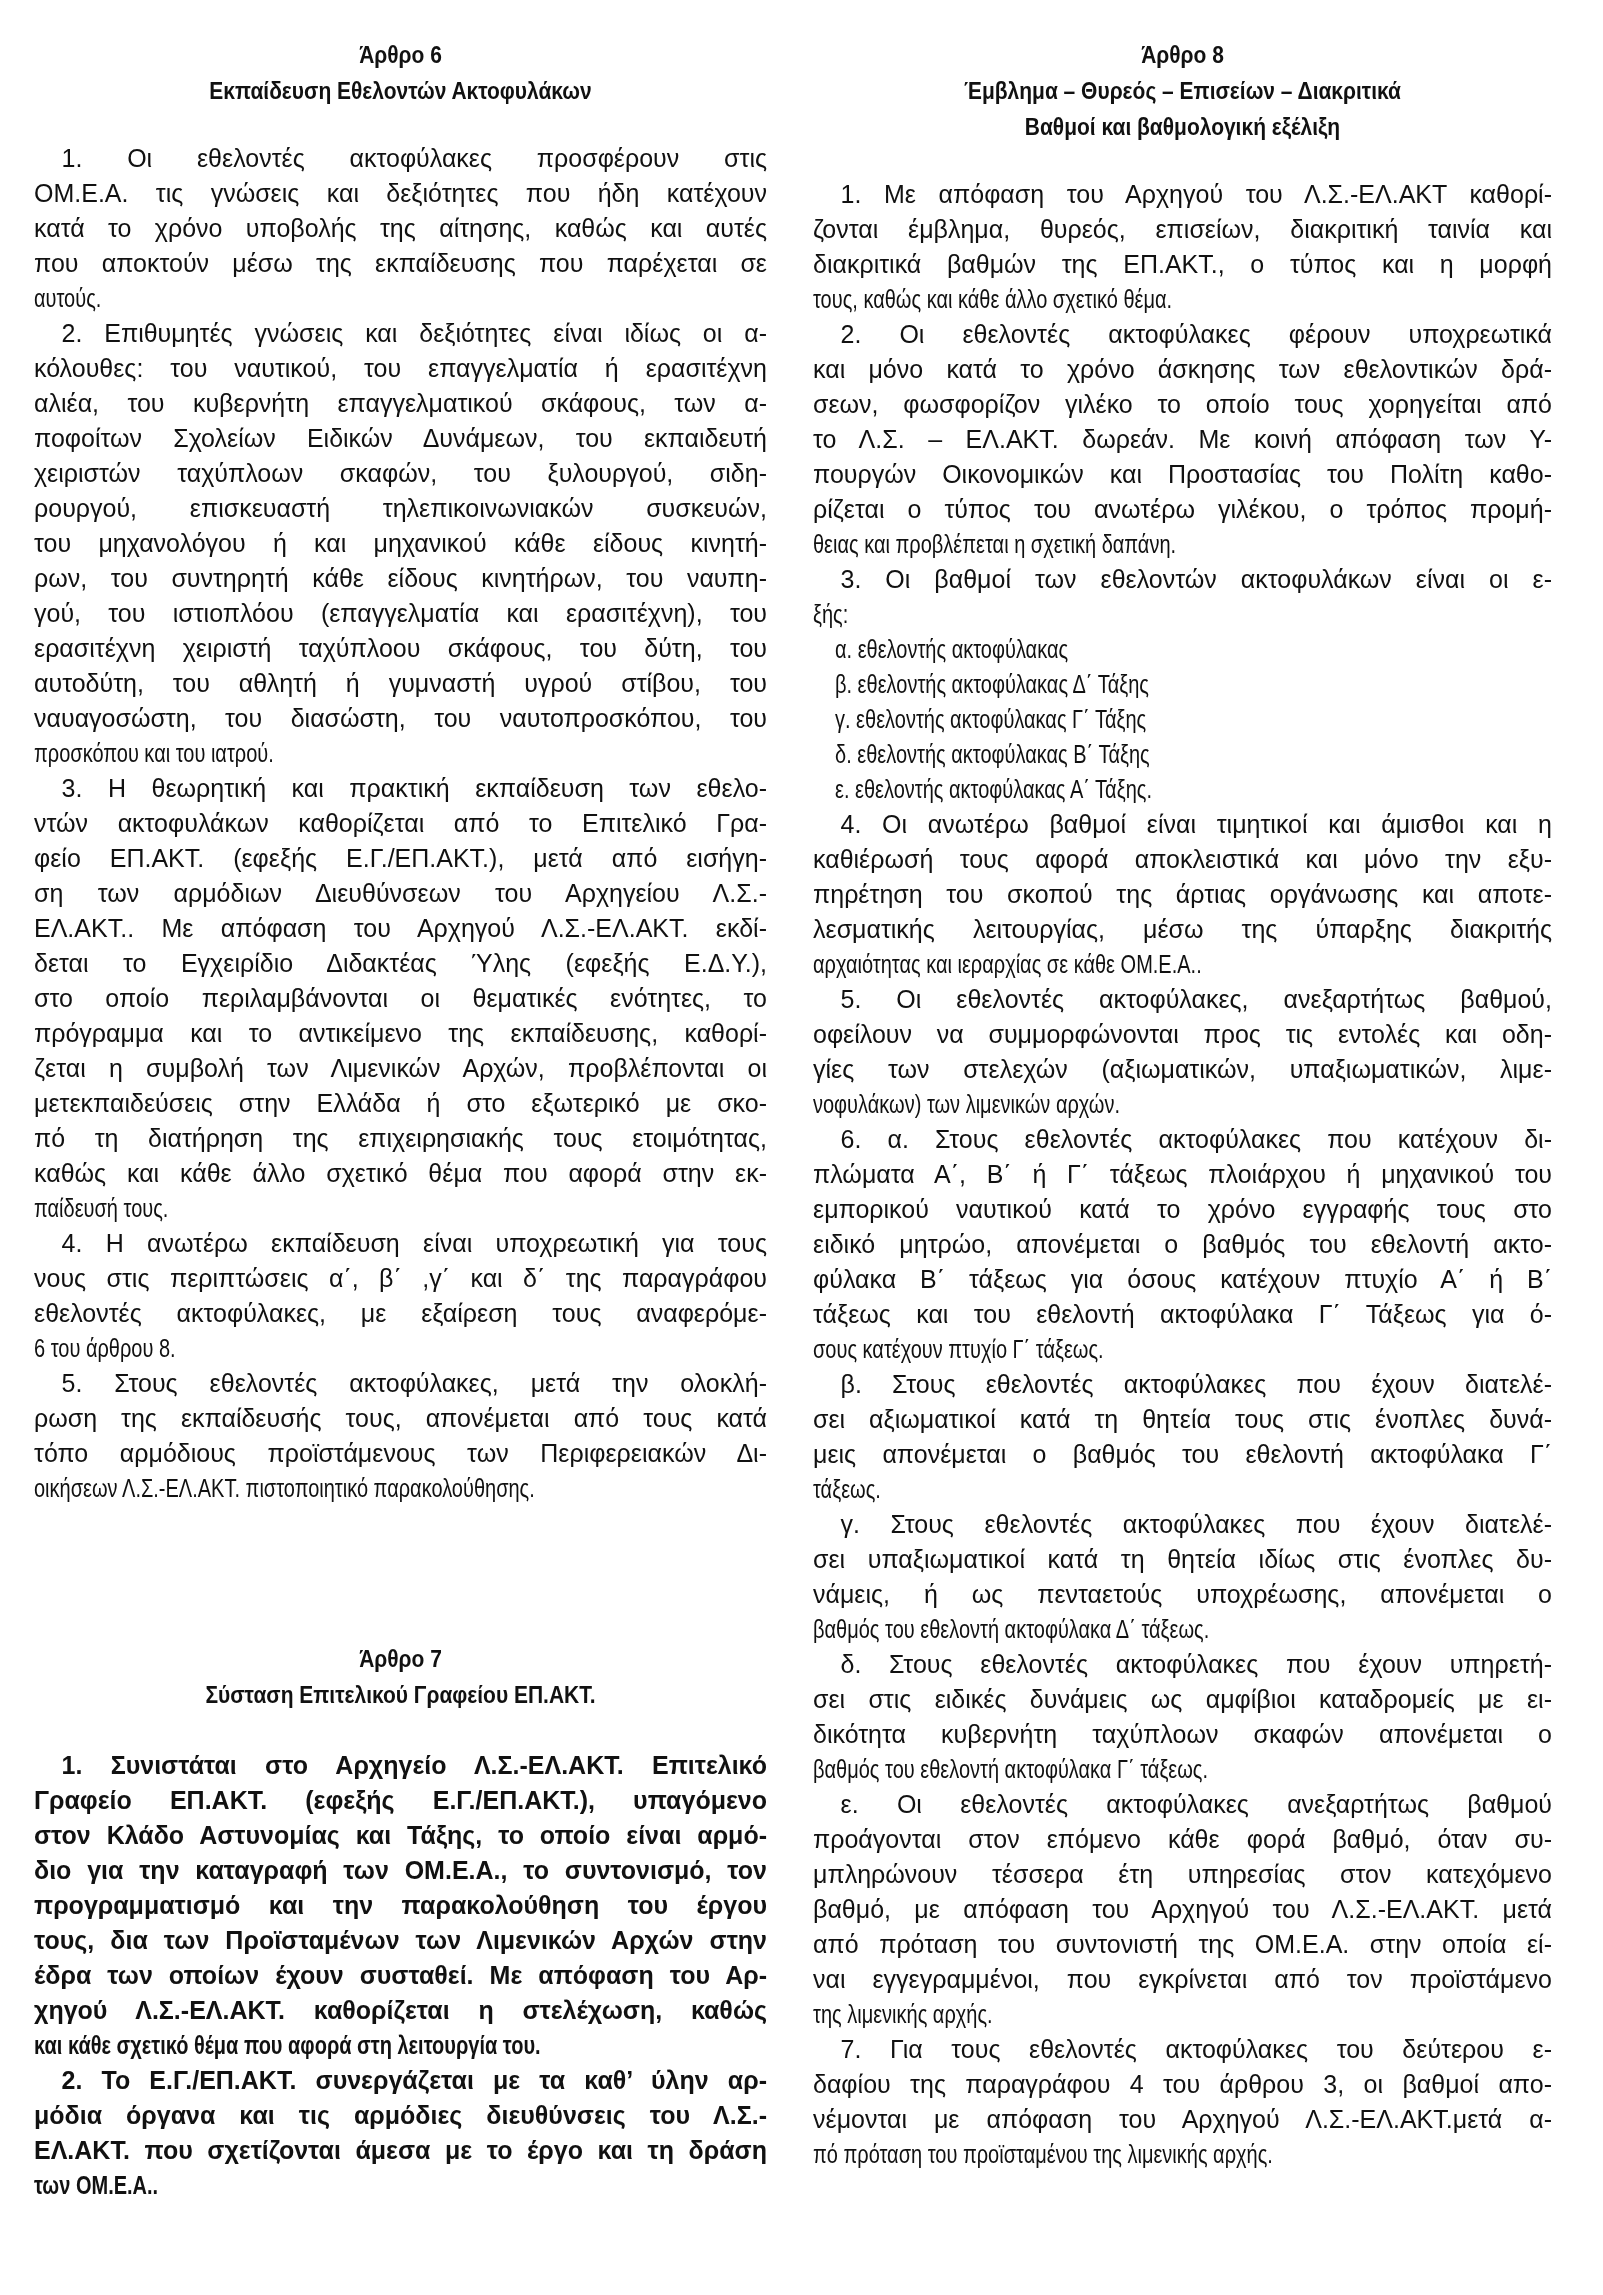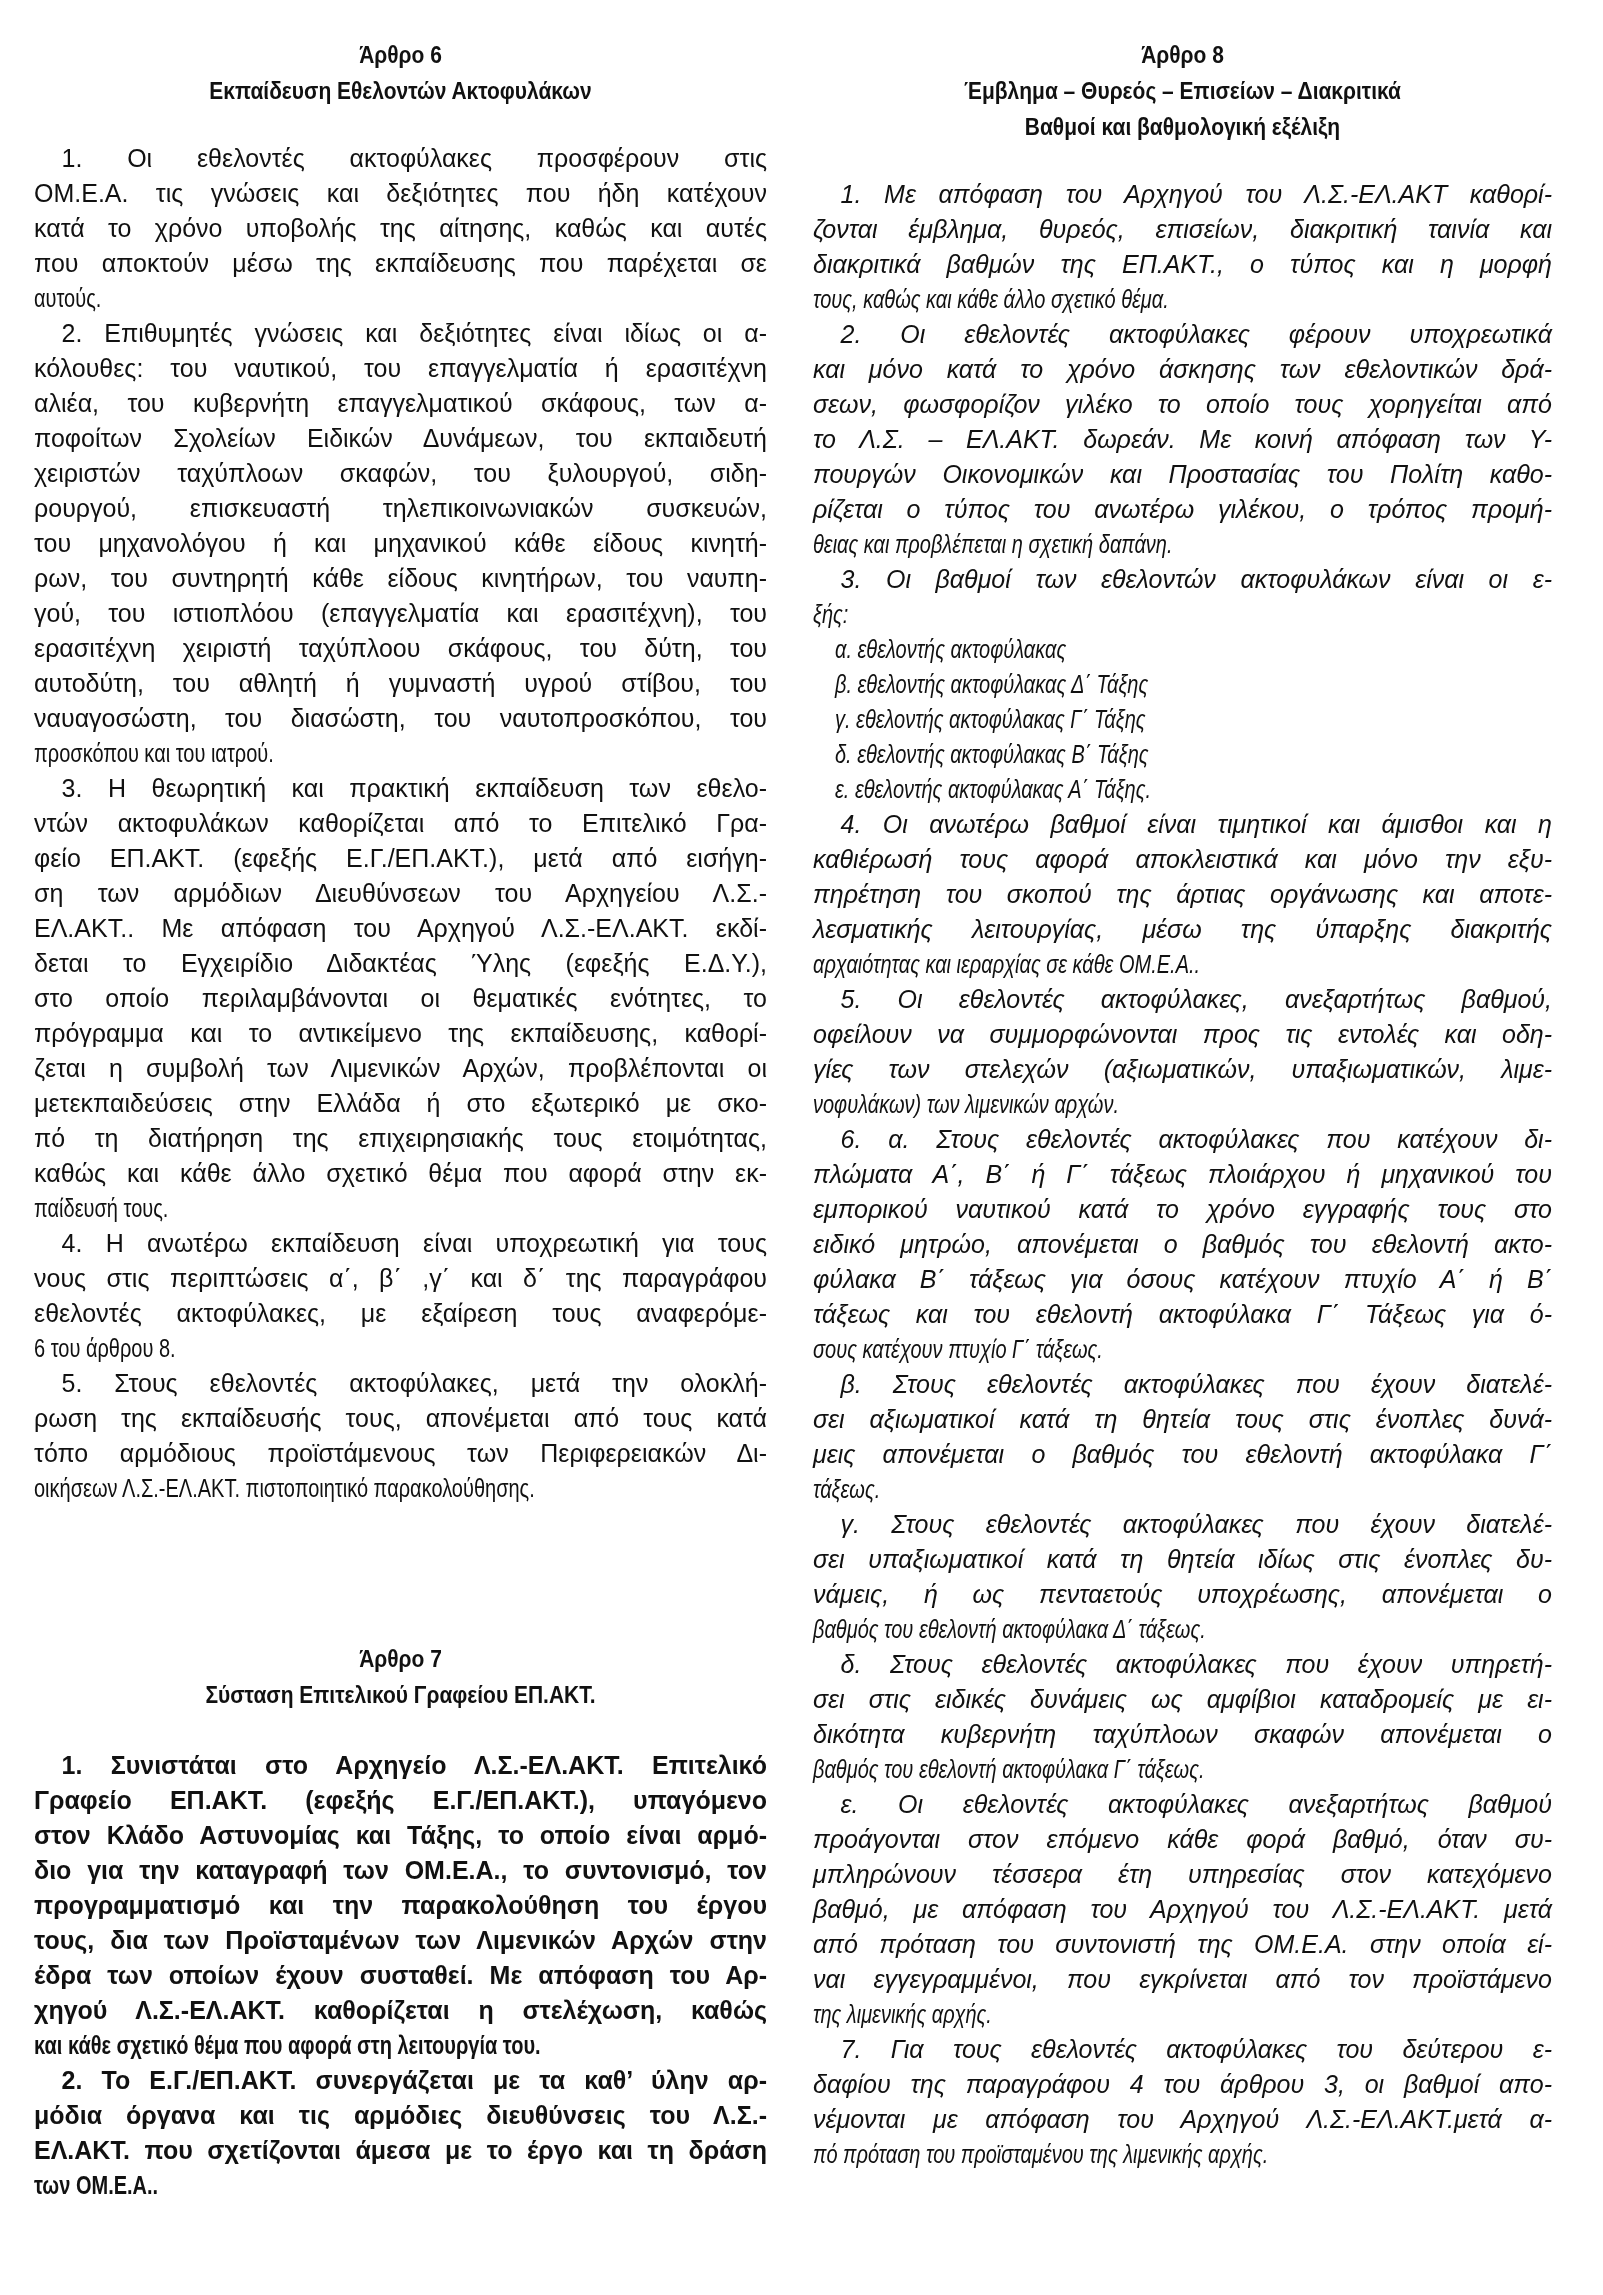--- a/index.html
+++ b/index.html
@@ -98,21 +98,21 @@
         <div class="line last" style="width: 151px; transform: scaleX(0.8);">των ΟΜ.Ε.Α..</div>
       </div>
     </div>
   </div>
 <div class="col" id="col-right">
     <div class="art-head" style="position: absolute; left: 0px; right: 0px; top: 37px;">
       <div>Άρθρο 8</div>
       <div>Έμβλημα – Θυρεός – Επισείων – Διακριτικά</div>
       <div>Βαθμοί και βαθμολογική εξέλιξη</div>
     </div>
-    <div style="position: absolute; left: 0px; right: 0px; top: 177px; font-style: italic;">
+    <div style="position: absolute; left: 0px; right: 0px; top: 177px;">
       <div>
         <div class="line indent">1. Με απόφαση του Αρχηγού του Λ.Σ.-ΕΛ.ΑΚΤ καθορί-</div>
         <div class="line">ζονται έμβλημα, θυρεός, επισείων, διακριτική ταινία και</div>
         <div class="line">διακριτικά βαθμών της ΕΠ.ΑΚΤ., ο τύπος και η μορφή</div>
         <div class="line last" style="width: 452px; transform: scaleX(0.8);">τους, καθώς και κάθε άλλο σχετικό θέμα.</div>
       </div>
       <div>
         <div class="line indent">2. Οι εθελοντές ακτοφύλακες φέρουν υποχρεωτικά</div>
         <div class="line">και μόνο κατά το χρόνο άσκησης των εθελοντικών δρά-</div>
         <div class="line">σεων, φωσφορίζον γιλέκο το οποίο τους χορηγείται από</div>

